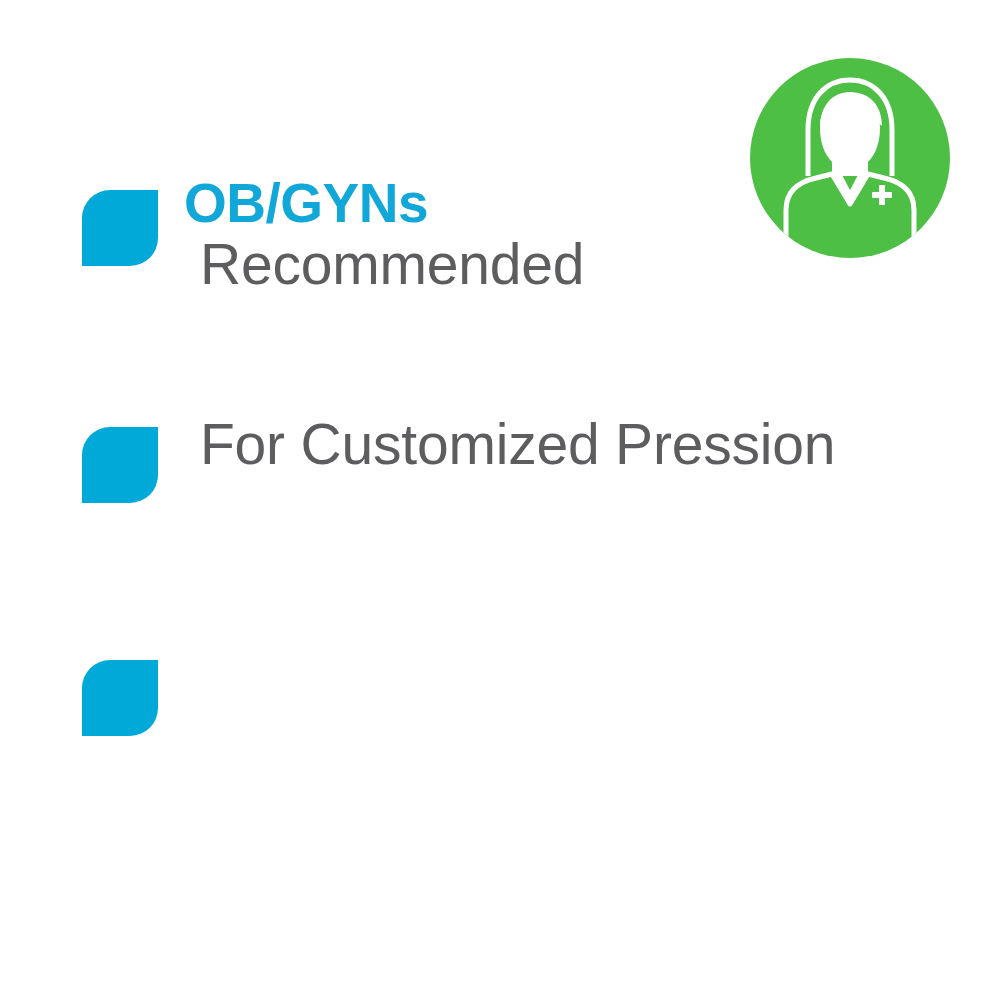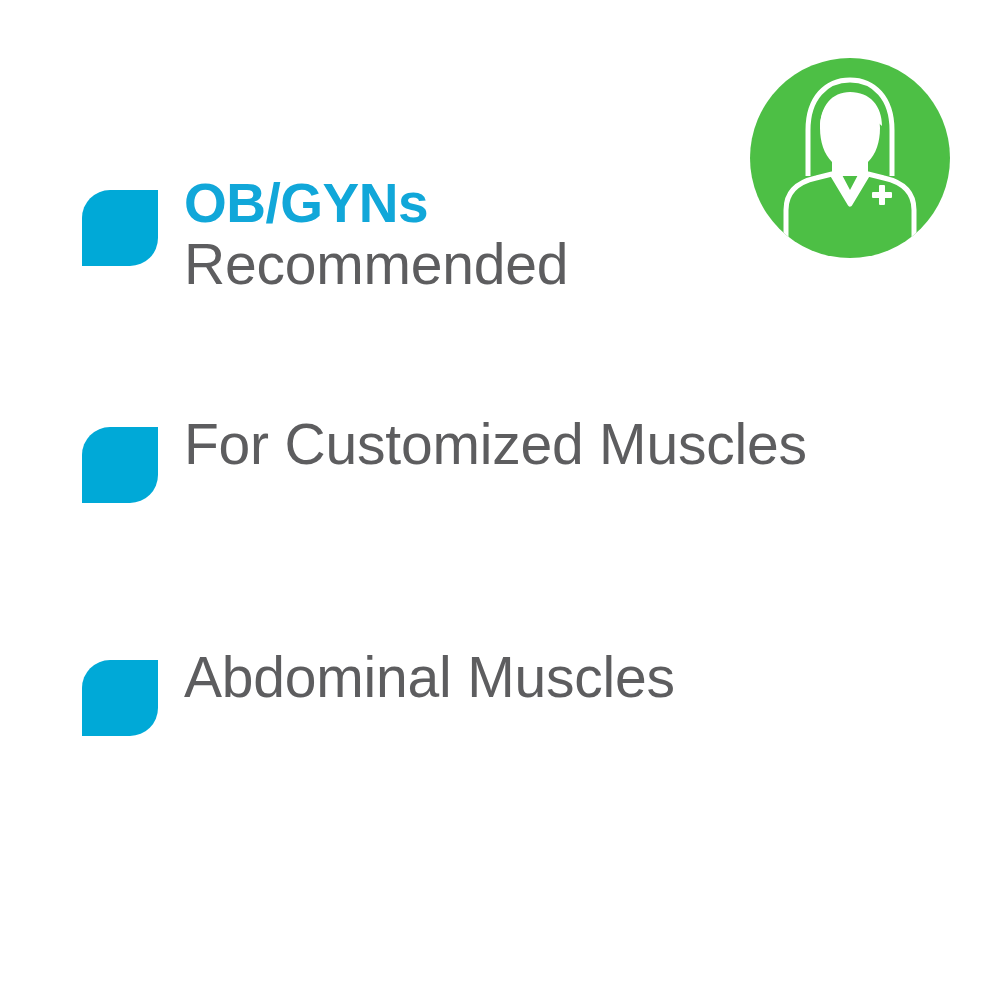--- a/index.html
+++ b/index.html
@@ -67,21 +67,21 @@
     margin: 0;
     font-size: 55px;
     font-weight: 700;
     line-height: 1.04;
     color: #11a7d9;
     letter-spacing: -0.5px;
     white-space: nowrap;
   }
 
   .feature-sub {
-    margin: 0;
+    margin: 16px;
     margin-top: 2px;
     font-size: 57px;
     font-weight: 300;
     line-height: 1.06;
     color: #5d5d5f;
     letter-spacing: -0.2px;
     white-space: nowrap;
   }
 </style>
 </head>
@@ -130,24 +130,23 @@
     <div class="bullet"></div>
     <div class="feature-text">
       <div class="feature-title">OB/GYNs</div>
       <div class="feature-sub">Recommended</div>
     </div>
   </div>
 
   <div class="feature feature-2">
     <div class="bullet"></div>
     <div class="feature-text">
-      <div class="feature-sub">For Customized Muscles</div>
+      <div class="feature-sub">For Customized Pression</div>
     </div>
   </div>
 
   <div class="feature feature-3">
     <div class="bullet"></div>
     <div class="feature-text">
-      <div class="feature-sub">Abdominal Muscles</div>
     </div>
   </div>
 
 </div>
 
 </body></html>

